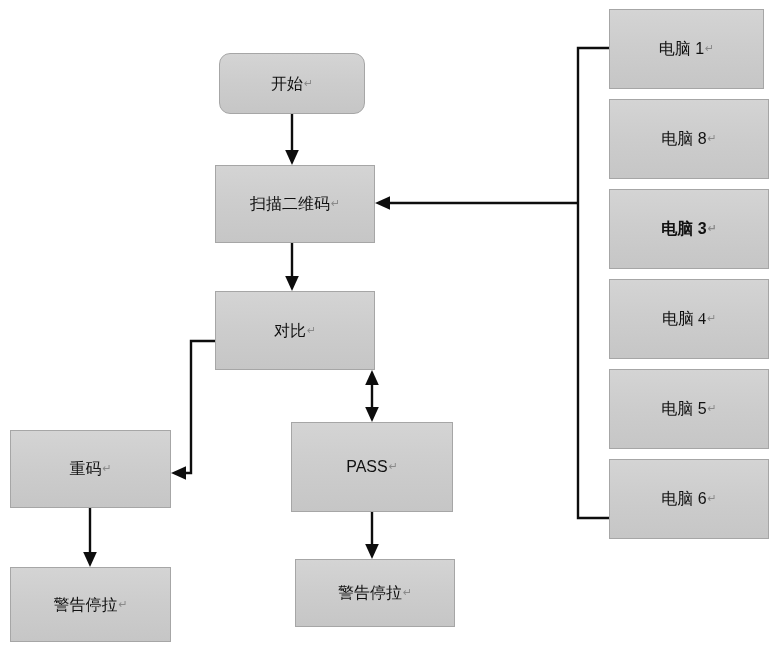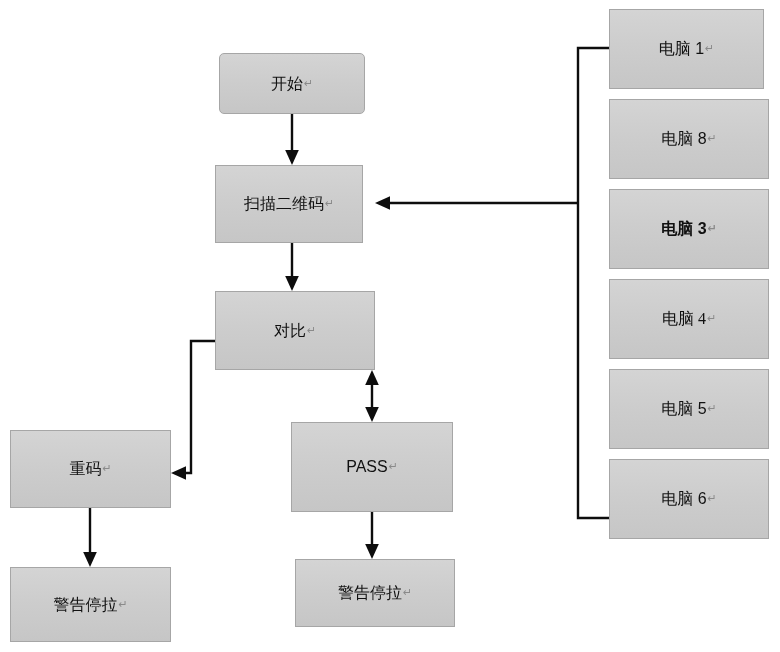--- a/index.html
+++ b/index.html
@@ -25,21 +25,21 @@
     display: flex;
     align-items: center;
     justify-content: center;
     color: #111111;
     font-size: 16px;
     line-height: 1.2;
     white-space: nowrap;
     user-select: none;
   }
   .node.rounded {
-    border-radius: 5px;
+    border-radius: 11px;
   }
   .node .label {
     display: inline-block;
   }
   .node .pilcrow {
     color: #8a8a8a;
     font-size: 11px;
     vertical-align: 2px;
     margin-left: 1px;
   }
@@ -105,21 +105,21 @@
     <g>
       <line x1="578" y1="203" x2="388" y2="203"></line>
       <polygon points="375,203 390,196.2 390,209.8"></polygon>
     </g>
   </svg>
 
   <div class="node rounded" style="left:219px; top:53px; width:146px; height:61px;">
     <span class="label"><span>开始</span><span class="pilcrow">↵</span></span>
   </div>
 
-  <div class="node" style="left:215px; top:165px; width:148px; height:78px;align-items:center;">
+  <div class="node" style="left:215px; top:165px; width:160px; height:78px;align-items:center;">
     <span class="label"><span>扫描二维码</span><span class="pilcrow">↵</span></span>
   </div>
 
   <div class="node" style="left:215px; top:291px; width:160px; height:79px;justify-content:center;">
     <span class="label"><span>对比</span><span class="pilcrow">↵</span></span>
   </div>
 
   <div class="node" style="left:10px; top:430px; width:161px; height:78px;">
     <span class="label"><span>重码</span><span class="pilcrow">↵</span></span>
   </div>

